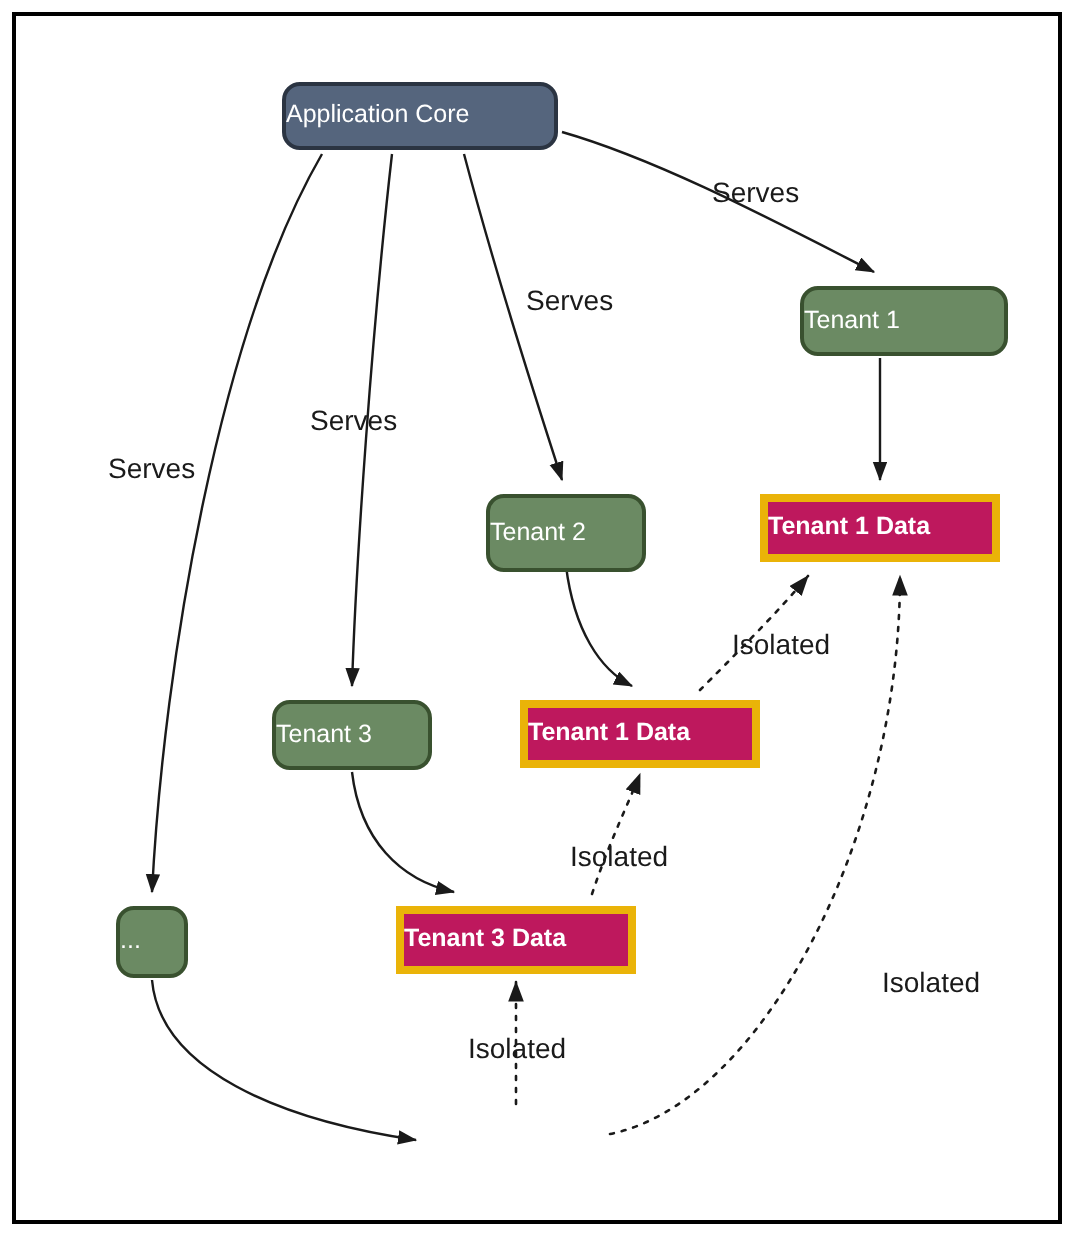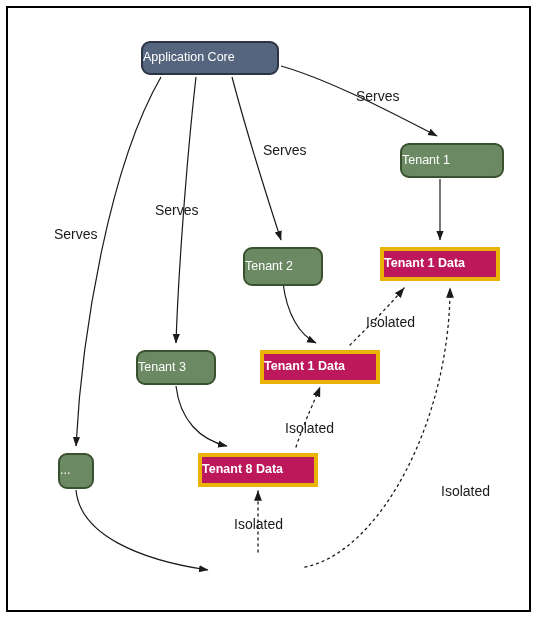--- a/index.html
+++ b/index.html
@@ -138,21 +138,21 @@
 
   <div class="node data" style="left:380px; top:247px; width:120px; height:34px;">
     <span>Tenant 1 Data</span>
   </div>
 
   <div class="node data" style="left:260px; top:350px; width:120px; height:34px;">
     <span>Tenant 1 Data</span>
   </div>
 
   <div class="node data" style="left:198px; top:453px; width:120px; height:34px;">
-    <span>Tenant 8 Data</span>
+    <span>Tenant 3 Data</span>
   </div>
 
 
   <div class="edge-label" style="left:356px; top:88px;">Serves</div>
   <div class="edge-label" style="left:263px; top:142px;">Serves</div>
   <div class="edge-label" style="left:155px; top:202px;">Serves</div>
   <div class="edge-label" style="left:54px; top:226px;">Serves</div>
 
   <div class="edge-label" style="left:366px; top:314px;">Isolated</div>
   <div class="edge-label" style="left:285px; top:420px;">Isolated</div>

